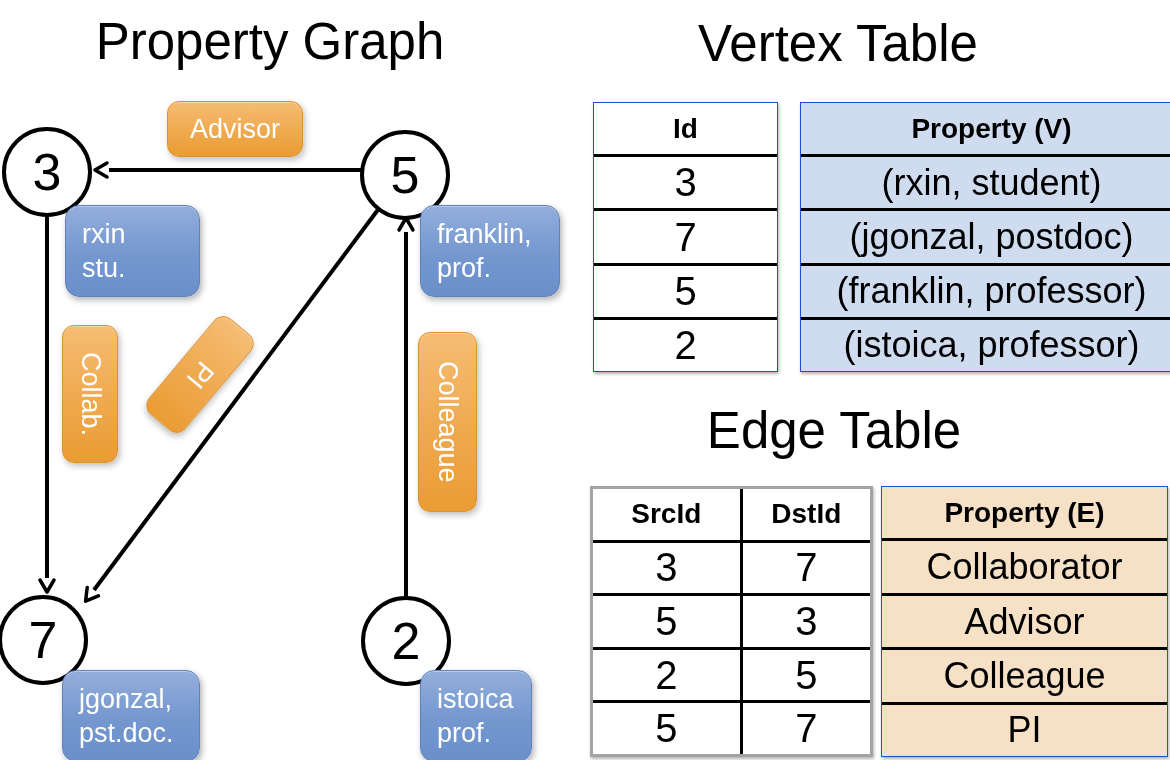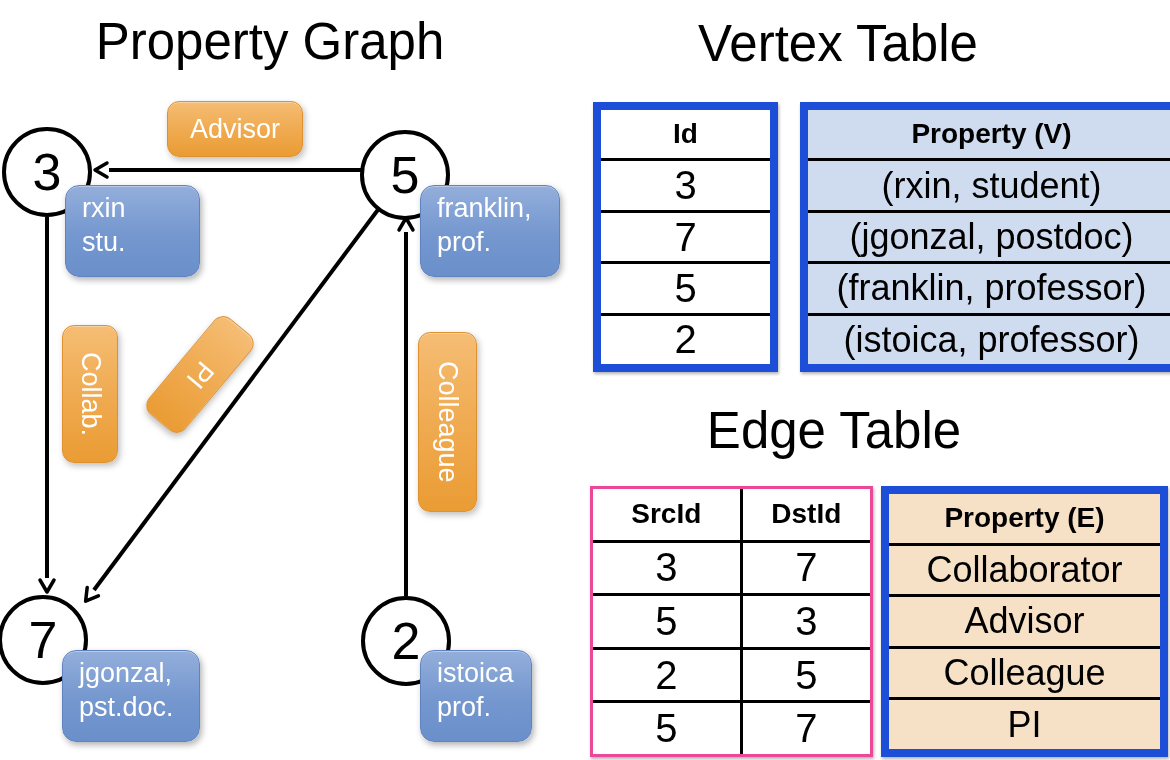--- a/index.html
+++ b/index.html
@@ -32,21 +32,21 @@
   #v5 { left:360px; top:130px; }
   #v7 { left:-2px;  top:595px; }
   #v2 { left:361px; top:596px; }
 
   
   .prop-box {
     position:absolute; z-index:4; box-sizing:border-box;
     border-radius:14px; border:1px solid #6083c0;
     background:linear-gradient(180deg,#93aedb 0%, #7497cf 55%, #6a8fca 100%);
     box-shadow:2px 3px 6px rgba(0,0,0,.30), inset 0 1px 0 rgba(255,255,255,.35);
-    color:#fff; font-size:27px; line-height:34px; padding:5px 4px 0 16px;
+    color:#fff; font-size:27px; line-height:34px; padding:11px 4px 0 16px;margin-top:20px;
   }
   #p-rxin     { left:65px;  top:185px; width:135px; height:92px; }
   #p-franklin { left:420px; top:185px; width:140px; height:92px; }
   #p-jgonzal  { left:62px;  top:650px; width:138px; height:92px; }
   #p-istoica  { left:420px; top:650px; width:112px; height:92px; }
 
   
   .edge-label {
     position:absolute; z-index:3; box-sizing:border-box;
     border-radius:12px; border:1px solid #dd9130;
@@ -56,39 +56,39 @@
     display:flex; align-items:center; justify-content:center;
   }
   .vtext { writing-mode:vertical-rl; }
   #l-advisor   { left:167px; top:101px; width:136px; height:56px; }
   #l-collab    { left:62px;  top:325px; width:56px;  height:138px; }
   #l-colleague { left:418px; top:332px; width:59px;  height:180px; }
   #l-pi        { left:176px; top:312px; width:48px;  height:125px; transform:rotate(40deg); }
 
   
   .tcol {
-    position:absolute; box-sizing:border-box; border:8px solid #1d4ed8;
+    position:absolute; box-sizing:border-box; border:1px solid #1d4ed8;
     display:flex; flex-direction:column;
     box-shadow:1px 2px 3px rgba(0,0,0,.30);
   }
   .trow {
     flex:1; display:flex; align-items:center; justify-content:center;
     border-top:3px solid #000; white-space:nowrap;
   }
   .trow:first-child { border-top:none; }
   .thead { font-weight:bold; font-size:28px; }
   .tnum  { font-size:40px; }
   .ttext { font-size:36px; }
 
   #vt-id   { left:593px; top:102px; width:185px; height:270px; background:#ffffff; }
   #vt-prop { left:800px; top:102px; width:383px; height:270px; background:#cfdcf0; }
 
   #et-left {
     position:absolute; left:590px; top:486px; width:283px; height:271px;
-    box-sizing:border-box; border:3px solid #ec4899; background:#ffffff;
+    box-sizing:border-box; border:3px solid #a3a3a3; background:#ffffff;
     display:flex; flex-direction:row; box-shadow:1px 2px 3px rgba(0,0,0,.30);
   }
   .et-subcol { display:flex; flex-direction:column; height:100%; box-sizing:border-box; }
   #et-src { width:54%; border-right:3px solid #000; }
   #et-dst { width:46%; }
   #et-prop { left:881px; top:486px; width:287px; height:271px; background:#f7e1c6; }
 </style>
 </head>
 <body>
 

